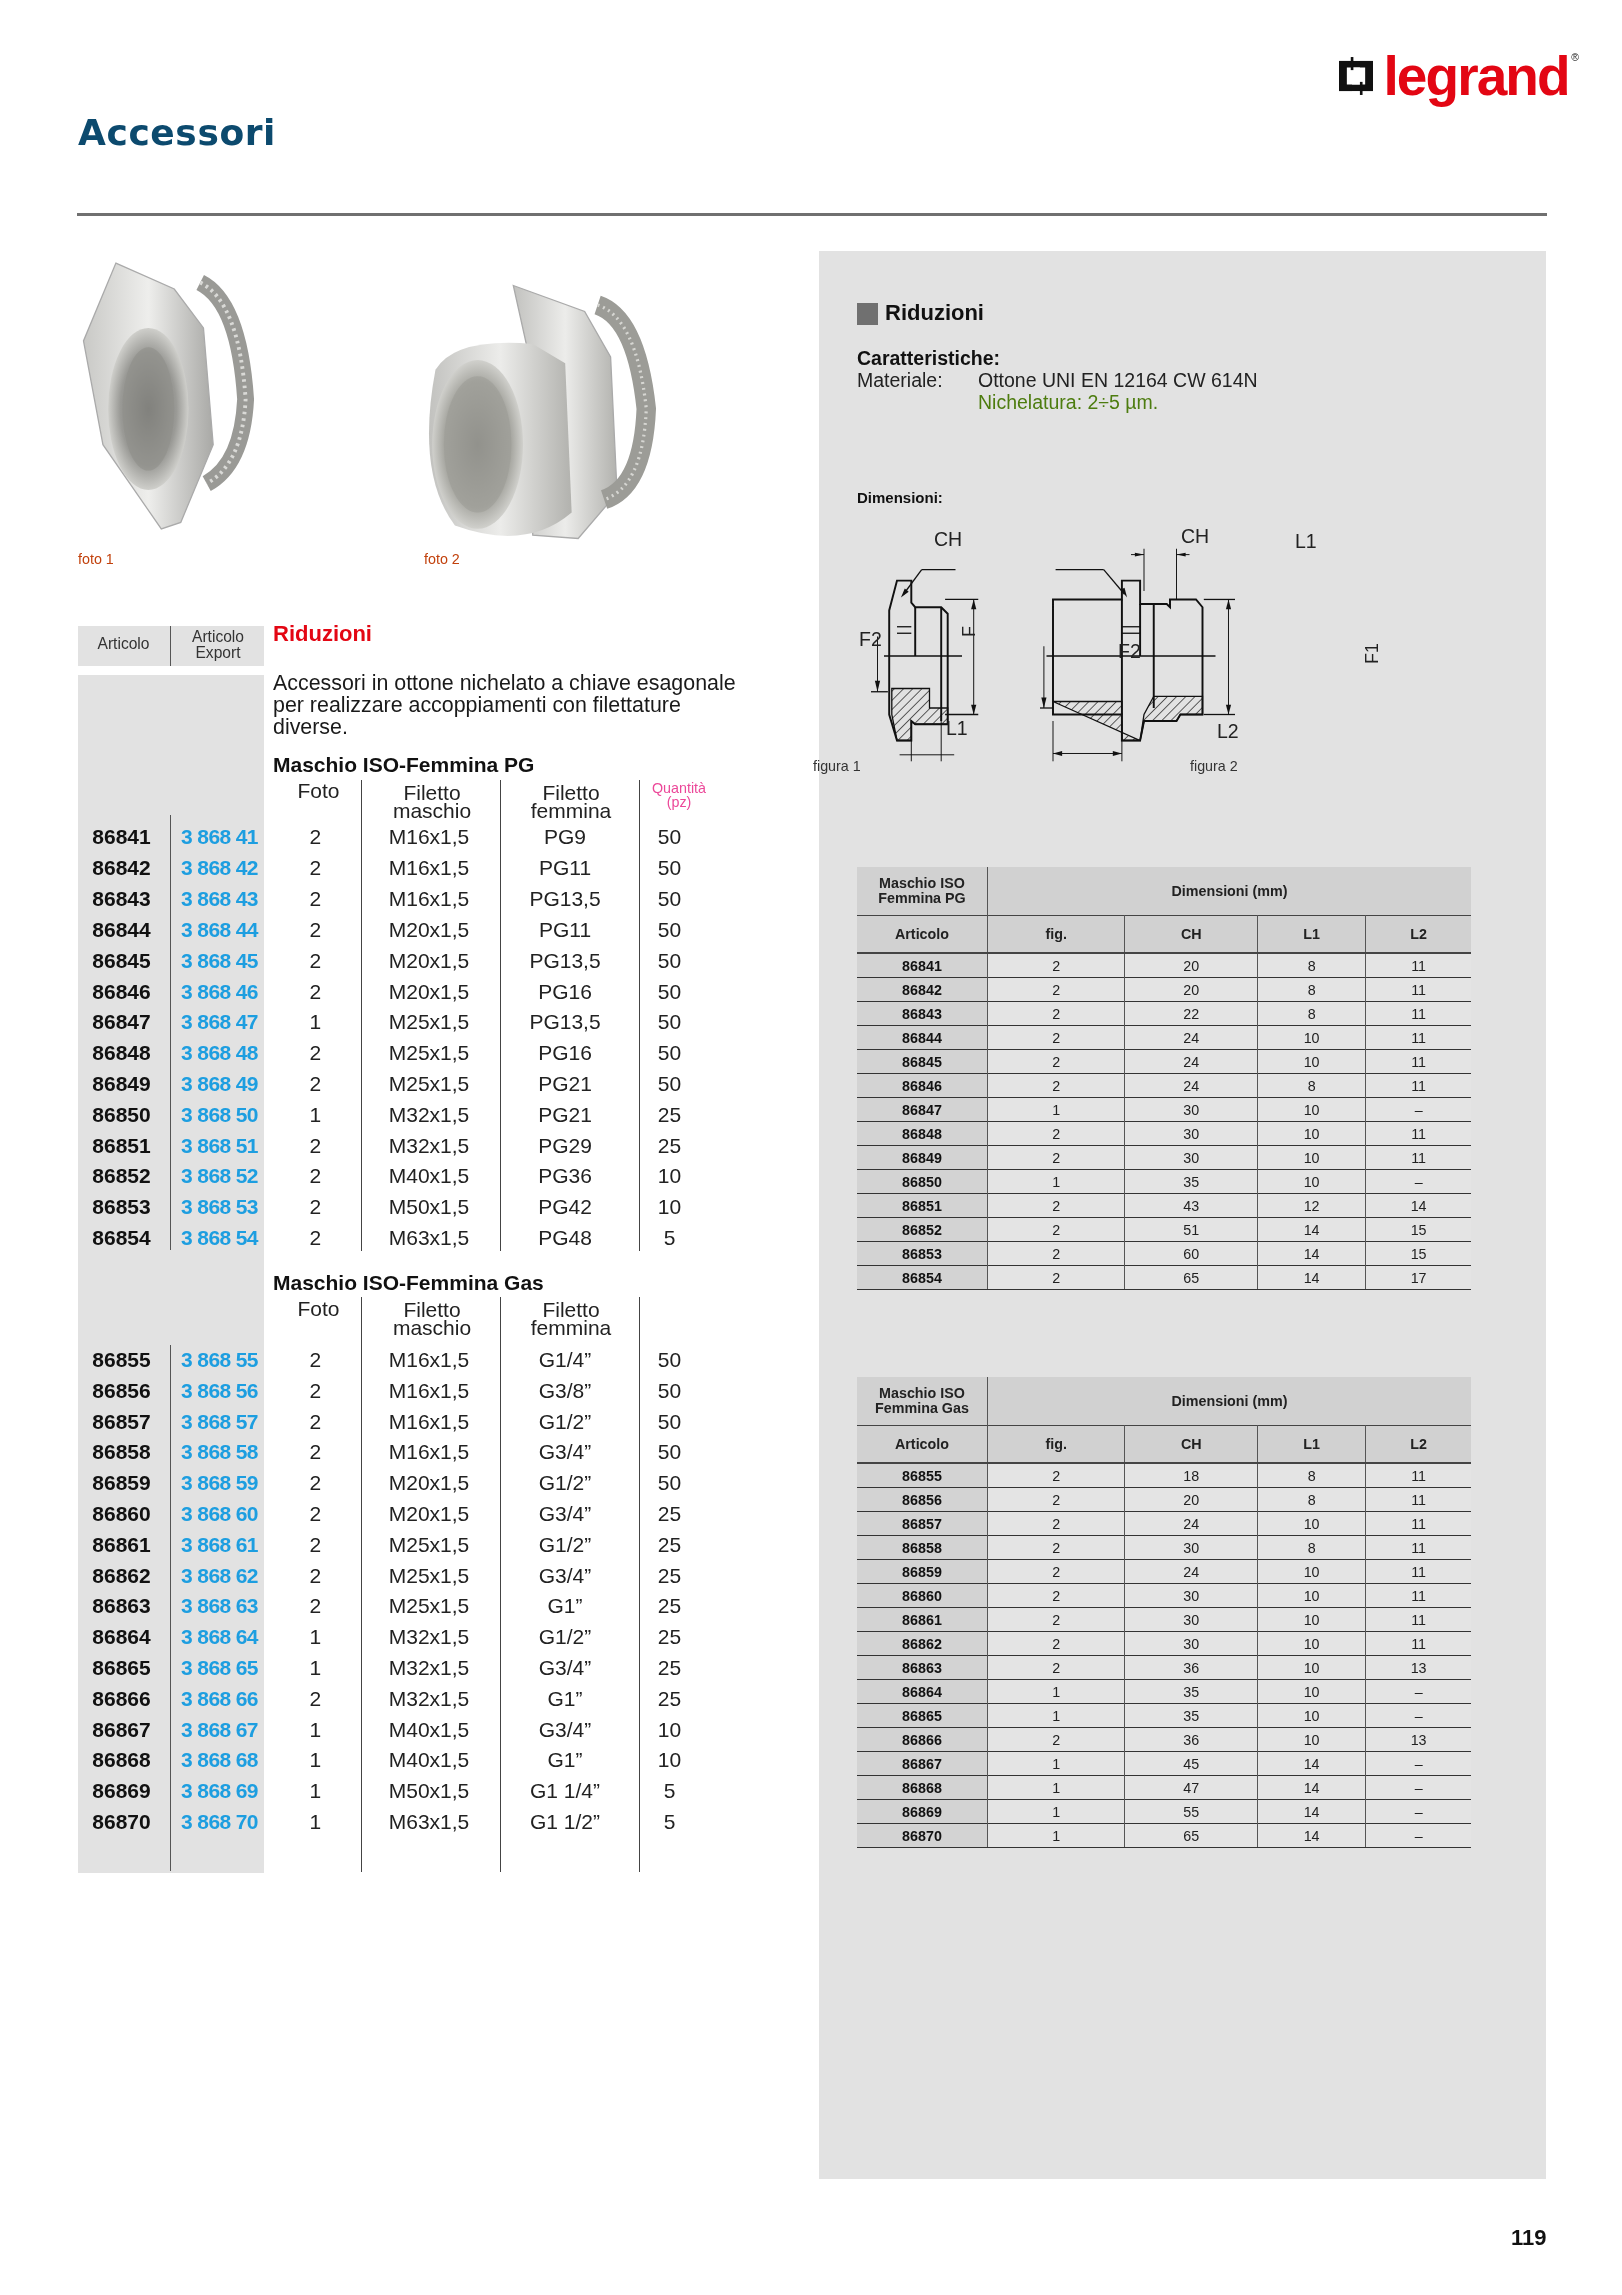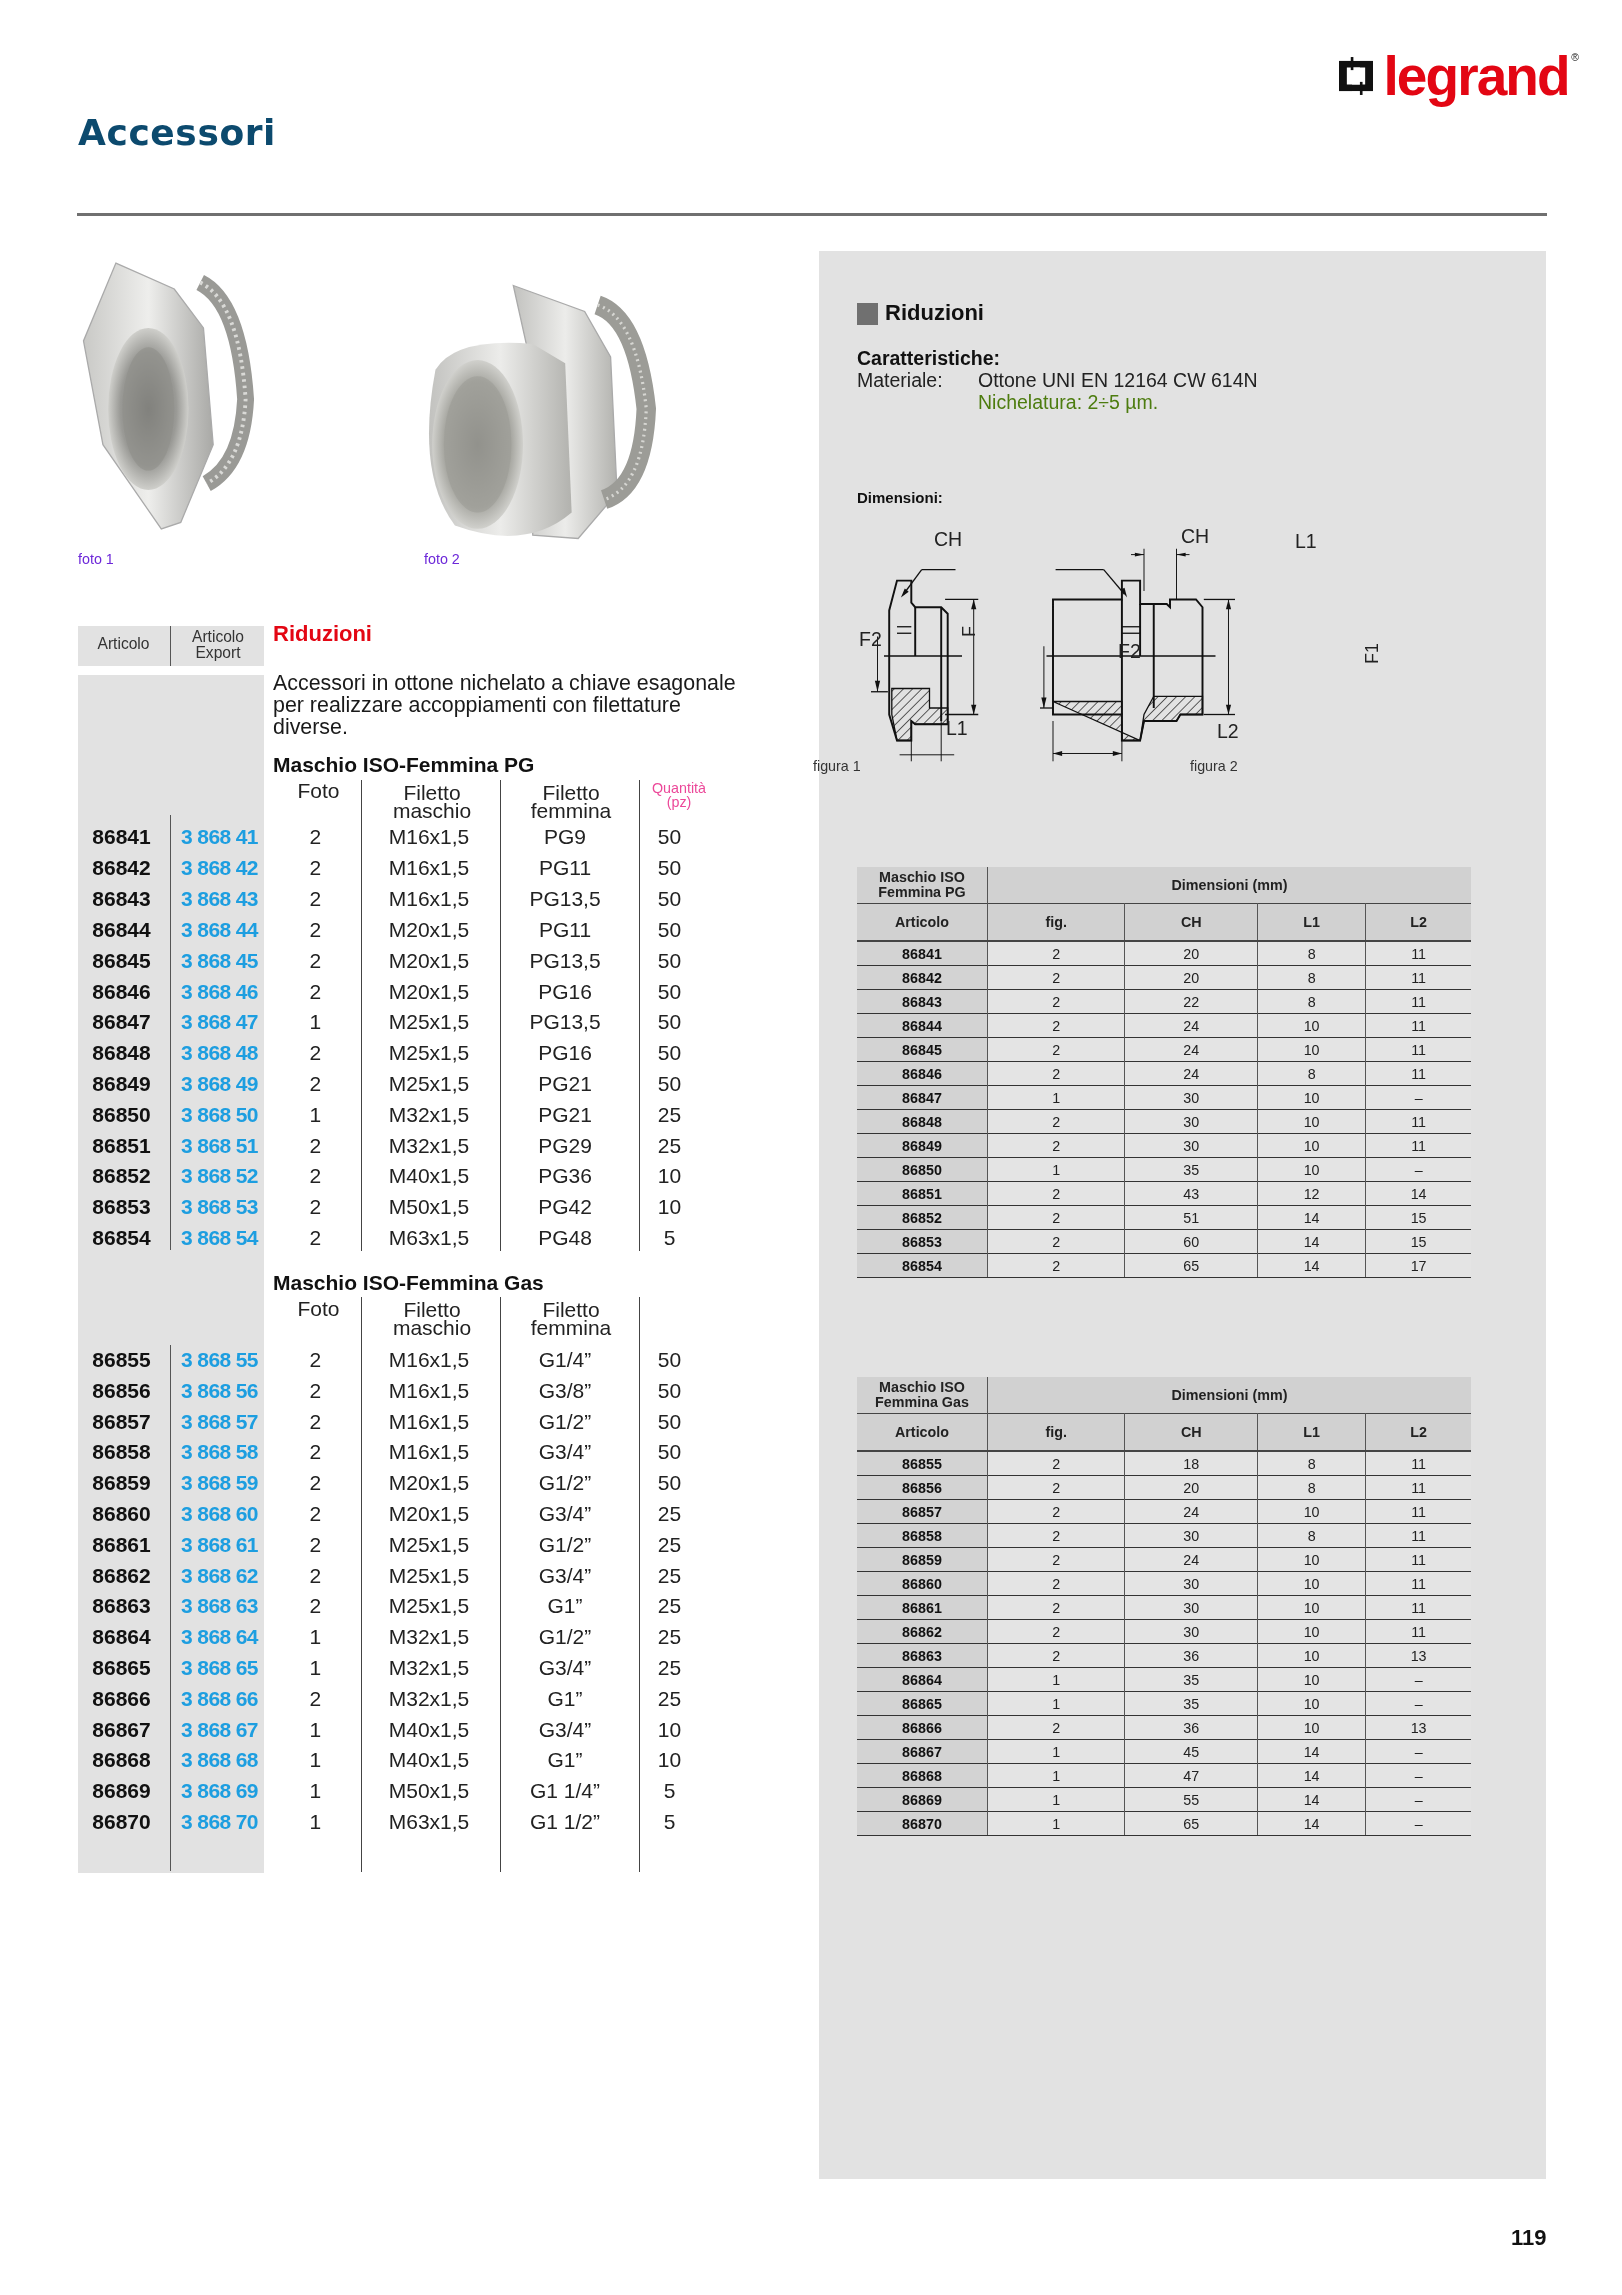--- a/index.html
+++ b/index.html
@@ -12,21 +12,21 @@
                 font-family: "DejaVu Sans", sans-serif; letter-spacing: 0.6px; }
   #header-rule { left: 77px; top: 213px; width: 1470px; height: 2.6px; background: #707070; }
   #logo { left: 1339px; top: 47px; height: 58px; display: flex; align-items: center; }
   #logo .mark { width: 34px; height: 38px; position: relative; margin-right: 10.4px; }
   #logo .word { font-size: 55px; font-weight: bold; color: #e30613; letter-spacing: -1.9px; line-height: 1;
                 font-family: "Liberation Sans", sans-serif; }
   #logo .reg { font-size: 10.4px; color: #222; align-self: flex-start; margin-top: 5.2px; margin-left: 2.6px; }
 
   
   .photo { top: 250px; }
-  .photo-caption { font-size: 14.3px; color: #6d28d9; }
+  .photo-caption { font-size: 14.3px; color: #c2410c; }
 
   
   #left-head-gray { left: 78px; top: 626px; width: 186px; height: 40px; background: #e2e2e2; }
   #left-gray-col { left: 78px; top: 675px; width: 186px; height: 1198px; background: #e2e2e2; }
   .hdr-cell { font-size: 15.6px; color: #333; text-align: center; line-height: 1.0; }
   .vsep { width: 1.3px; background: #555; }
   #riduzioni-title { left: 273px; top: 621px; font-size: 22px; font-weight: bold; color: #e30613; }
   #intro { left: 273px; top: 673px; font-size: 21.4px; line-height: 1.02; color: #1a1a1a; width: 468px; }
   .section-title { font-size: 21px; font-weight: bold; color: #111; }
   .colhdr { font-size: 21px; color: #222; text-align: center; line-height: 0.85; }
@@ -48,21 +48,21 @@
   #rp-car-label { left: 857px; top: 347px; font-size: 19.5px; font-weight: bold; color: #111; }
   #rp-mat-label { left: 857px; top: 369px; font-size: 19.5px; color: #222; }
   #rp-mat-1 { left: 978px; top: 369px; font-size: 19.5px; color: #222; }
   #rp-mat-2 { left: 978px; top: 391px; font-size: 19.5px; color: #4d7c0f; }
   #rp-dim-label { left: 857px; top: 489px; font-size: 15px; font-weight: bold; color: #111; }
   .fig-caption { font-size: 14.3px; color: #333; }
 
   
   .dtable { position: absolute; left: 857px; width: 614px; border-collapse: collapse; font-size: 14.3px; }
   .dtable td { text-align: center; color: #222; padding: 0; }
-  .dtable .h1 td { background: #d1d1d1; font-weight: bold; height: 36px; font-size: 14.3px; line-height: 1.05; }
+  .dtable .h1 td { background: #d1d1d1; font-weight: bold; height: 48px; font-size: 14.3px; line-height: 1.05; }
   .dtable .h2 td { background: #d1d1d1; font-weight: bold; height: 36px; border-top: 1.3px solid #444; }
   .dtable .h1 td:first-child { border-right: 1.3px solid #555; }
   .dtable .h2 td { border-right: 1.3px solid #555; }
   .dtable .h2 td:last-child { border-right: none; }
   .dtable tbody tr td { height: 23px; border-top: 1.3px solid #333; border-right: 1.3px solid #555; background: #e4e4e4; }
   .dtable tbody tr td:first-child { background: #d3d3d3; font-weight: bold; color: #111; }
   .dtable tbody tr td:last-child { border-right: none; }
   .dtable tbody tr:last-child td { border-bottom: 1.3px solid #333; }
   .dtable tbody tr:first-child td { border-top: 2.6px solid #444; }
 

